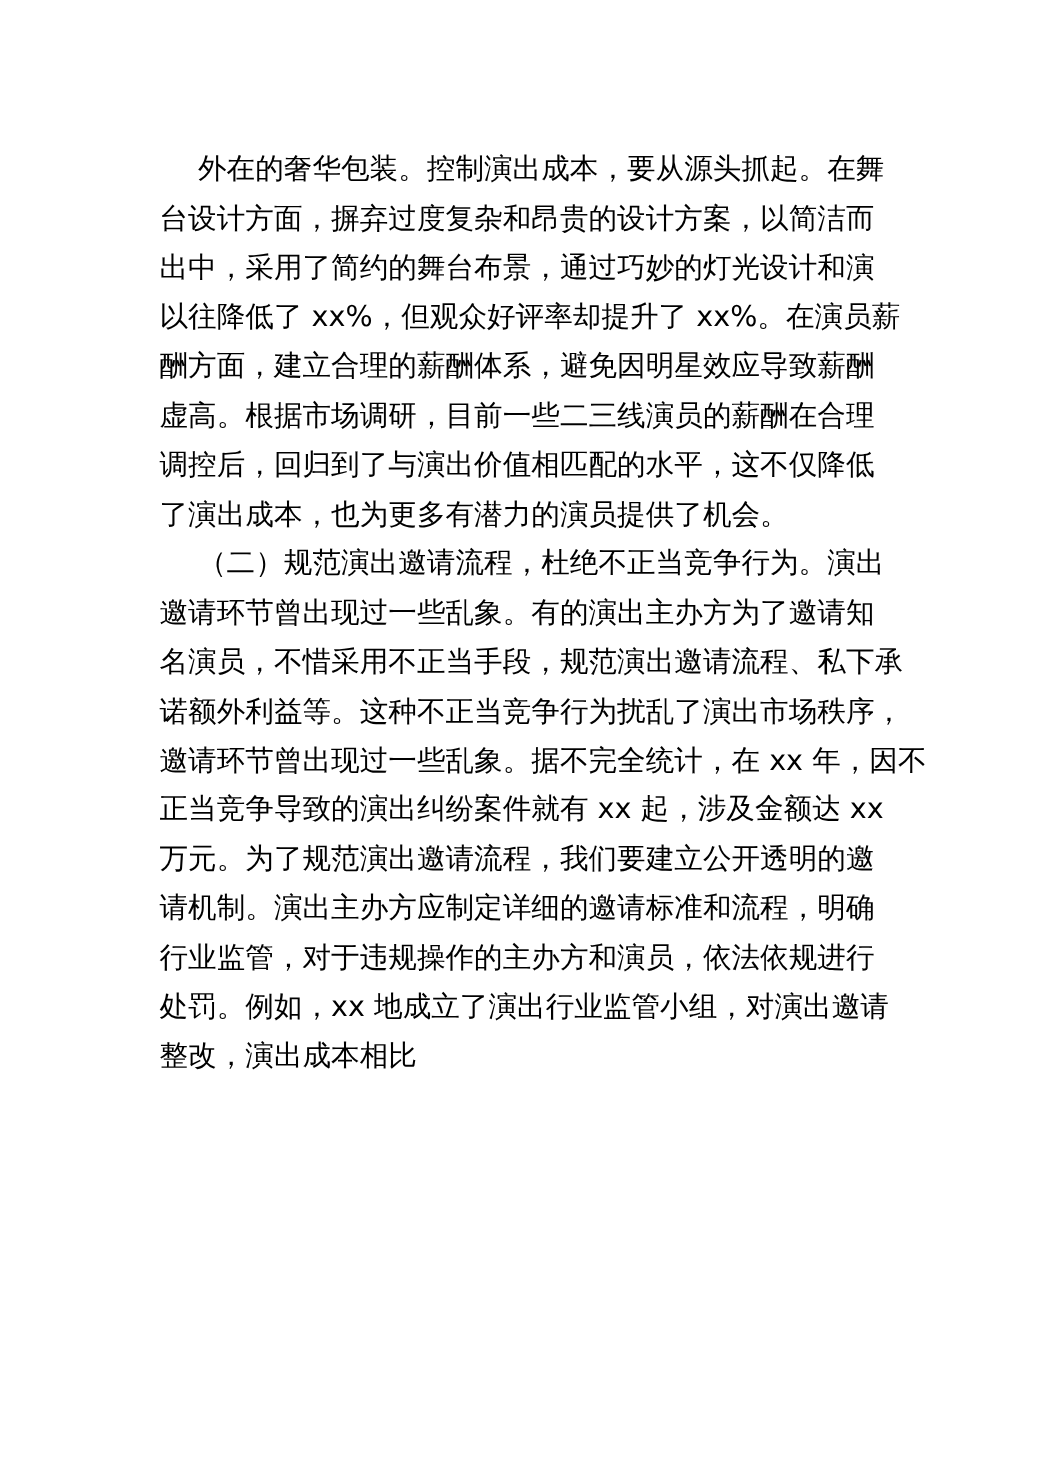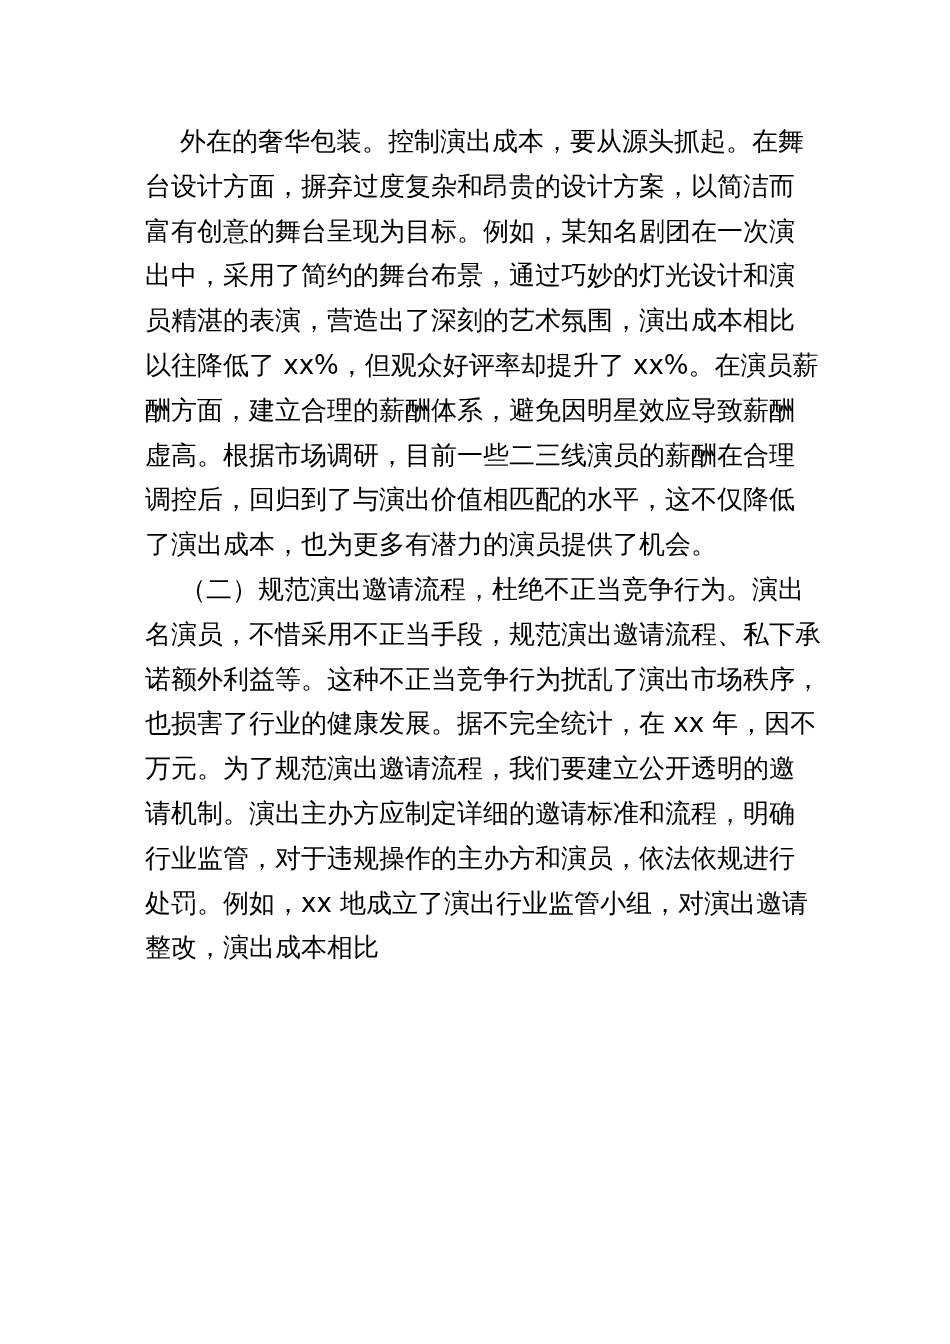--- a/index.html
+++ b/index.html
@@ -11,54 +11,54 @@
       width: 950px;
       height: 1344px;
       position: relative;
       overflow: hidden;
       font-family: "DejaVu Sans", "Liberation Sans", sans-serif;
       color: #000000;
     }
     .page {
       position: absolute;
       left: 145px;
-      top: 119px;
+      top: 132px;
       width: 665px;
     }
     .line {
       height: 44.8px;
       line-height: 44.8px;
       font-size: 26px;
       white-space: nowrap;
       letter-spacing: 0px;
     }
     .indent {
       padding-left: 35px;
     }
   </style>
 </head>
 <body>
 
 <div class="page">
   <div>
     <div class="line indent">外在的奢华包装。控制演出成本，要从源头抓起。在舞</div>
     <div class="line">台设计方面，摒弃过度复杂和昂贵的设计方案，以简洁而</div>
-    <div class="line">富有创意的舞台呈现为目标。例如，某知名剧团在一次演</div>
     <div class="line">出中，采用了简约的舞台布景，通过巧妙的灯光设计和演</div>
-    <div class="line">员精湛的表演，营造出了深刻的艺术氛围，演出成本相比</div>
     <div class="line">以往降低了 xx%，但观众好评率却提升了 xx%。在演员薪</div>
     <div class="line">酬方面，建立合理的薪酬体系，避免因明星效应导致薪酬</div>
     <div class="line">虚高。根据市场调研，目前一些二三线演员的薪酬在合理</div>
     <div class="line">调控后，回归到了与演出价值相匹配的水平，这不仅降低</div>
     <div class="line">了演出成本，也为更多有潜力的演员提供了机会。</div>
   </div>
   <div>
     <div class="line indent">（二）规范演出邀请流程，杜绝不正当竞争行为。演出</div>
+    <div class="line">邀请环节曾出现过一些乱象。有的演出主办方为了邀请知</div>
     <div class="line">名演员，不惜采用不正当手段，规范演出邀请流程、私下承</div>
     <div class="line">诺额外利益等。这种不正当竞争行为扰乱了演出市场秩序，</div>
-    <div class="line">也损害了行业的健康发展。据不完全统计，在 xx 年，因不</div>
+    <div class="line">邀请环节曾出现过一些乱象。据不完全统计，在 xx 年，因不</div>
+    <div class="line">正当竞争导致的演出纠纷案件就有 xx 起，涉及金额达 xx</div>
     <div class="line">万元。为了规范演出邀请流程，我们要建立公开透明的邀</div>
     <div class="line">请机制。演出主办方应制定详细的邀请标准和流程，明确</div>
     <div class="line">行业监管，对于违规操作的主办方和演员，依法依规进行</div>
     <div class="line">处罚。例如，xx 地成立了演出行业监管小组，对演出邀请</div>
     <div class="line">整改，演出成本相比</div>
   </div>
 </div>
 
 </body></html>

